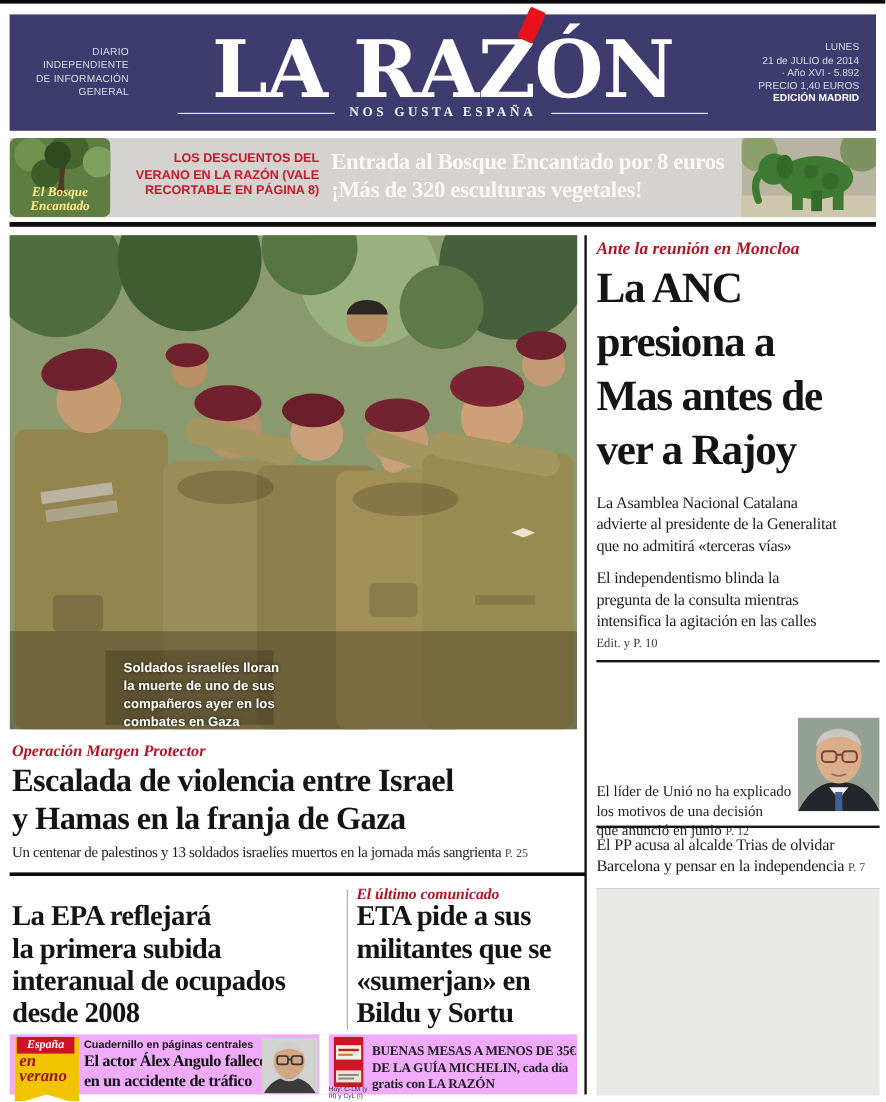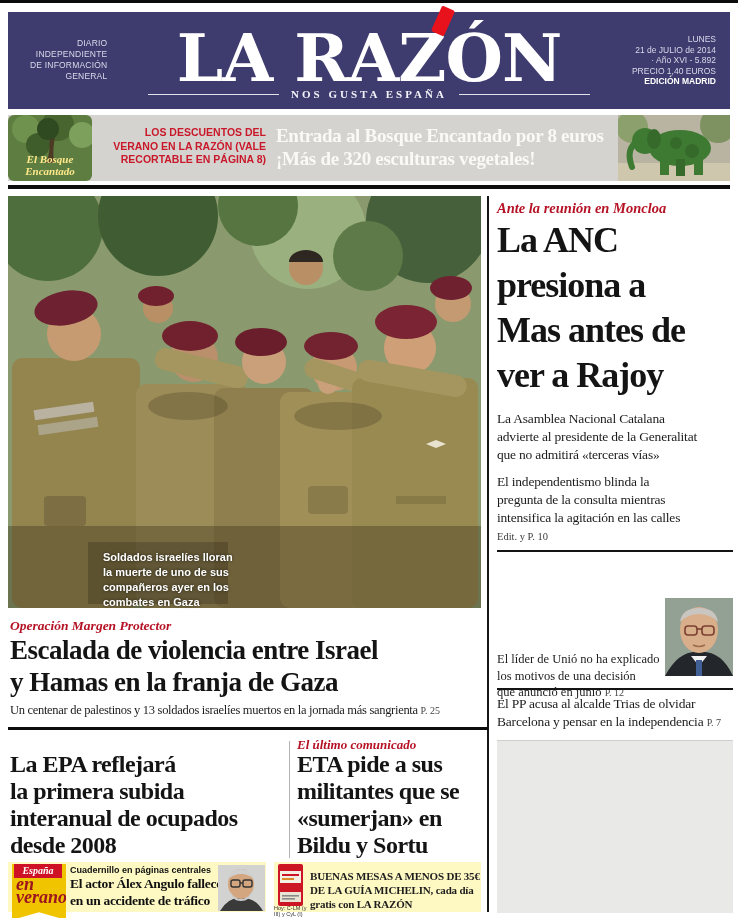--- a/index.html
+++ b/index.html
@@ -78,27 +78,27 @@
   .vthin{position:absolute;left:289px;top:741px;width:1px;height:117px;background:#b3b3b3;}
   .eta-kicker{position:absolute;left:297px;top:737px;font-size:13px;}
   .eta-head{position:absolute;left:297px;top:751px;width:186px;font-weight:bold;font-size:24px;
             line-height:27px;letter-spacing:-.5px;}
 
   
   .adbox{position:absolute;left:497px;top:740px;width:236px;height:172px;background:#e9e9e7;
          border-top:1px solid #cfcfcf;}
 
   
-  .banner{position:absolute;left:8px;top:862px;width:473px;height:50px;background:#fef9c3;}
+  .banner{position:absolute;left:8px;top:862px;width:473px;height:50px;background:#f0abfc;}
   .brand{position:absolute;left:4px;top:2px;width:54px;height:56px;background:#f1c400;
          clip-path:polygon(0 0,100% 0,100% 100%,50% 86%,0 100%);}
   .brand-top{position:absolute;left:2px;top:0;width:48px;height:14px;background:#cf1126;color:#fff;
          font-style:italic;font-weight:bold;font-size:10px;line-height:14px;text-align:center;}
   .brand-bottom{position:absolute;left:4px;top:14px;font-style:italic;font-weight:bold;
-         font-size:18px;line-height:13px;color:#9c1420;}
+         font-size:14px;line-height:13px;color:#9c1420;}
   .banner-label{position:absolute;left:62px;top:3px;font-family:"Liberation Sans",sans-serif;
          font-weight:bold;font-size:9px;color:#111;}
   .banner-head{position:absolute;left:62px;top:14px;font-weight:bold;font-size:13.5px;
          line-height:16.5px;letter-spacing:-.3px;color:#101010;}
   .angulo{position:absolute;left:210px;top:3px;}
   .banner-gap{position:absolute;left:258px;top:0;width:8px;height:50px;background:#fff;}
   .book{position:absolute;left:270px;top:2px;}
   .book-note{position:absolute;left:266px;top:43px;width:34px;font-family:"Liberation Sans",sans-serif;
          font-size:5.5px;line-height:6px;color:#333;}
   .mich{position:absolute;left:302px;top:7px;width:176px;font-weight:bold;font-size:11px;

